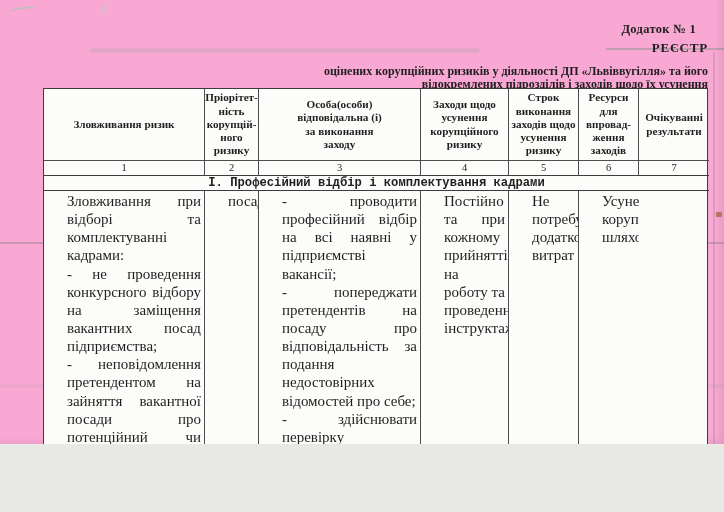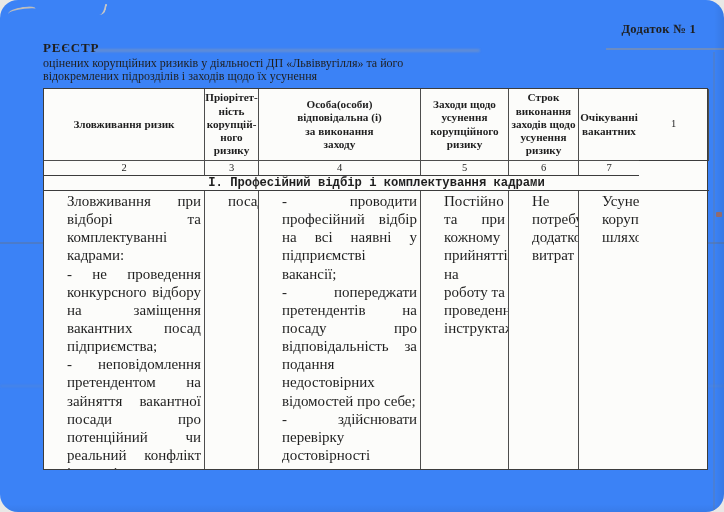--- a/index.html
+++ b/index.html
@@ -1,35 +1,34 @@
 <!DOCTYPE html>
 <html><head>
 <meta charset="utf-8">
 <style>
   html,body { margin:0; padding:0; background:#e8e8e6; }
   .screen {
-    position:relative; width:724px; height:512px;
-    background:#3b82f6; overflow:hidden;
+    position:relative; width:724px; height:444px;
+    background:#f9a8d4; overflow:hidden;
     font-family:"Liberation Serif", serif;
     color:#1f1f1f;
-    border-radius:18px;
   }
   
   .annex {
     position:absolute; top:22px; right:28px;
     font-size:12.5px; font-weight:bold; letter-spacing:0.3px;
   }
   .title-block {
     position:absolute; left:43px; top:40px; width:665px;
-    text-align:left;
+    text-align:right;
   }
   .doc-title { font-size:13px; font-weight:bold; letter-spacing:0.8px; }
   .doc-subtitle {
-    font-size:12px; font-weight:normal; line-height:1.12;
-    white-space:pre-line; margin-top:1px;
+    font-size:12px; font-weight:bold; line-height:1.12;
+    white-space:pre-line; margin-top:9px;
   }
   
   .reg-table {
     position:absolute; left:43px; top:88px; width:665px; height:382px;
     display:grid;
     grid-template-columns:161px 54px 162px 88px 70px 60px 70px;
     grid-template-rows:72px 15px 15px 1fr;
     border:1.6px solid #3c3c3c;
     box-sizing:border-box;
     background:#fcfcfa;
@@ -149,22 +148,26 @@
 відповідальна (і)
 за виконання
 заходу</div>
     <div class="cell hcell">Заходи щодо усунення
 корупційного ризику</div>
     <div class="cell hcell">Строк
 виконання
 заходів щодо
 усунення
 ризику</div>
+    <div class="cell hcell">Ресурси для
+впровад-
+ження
+заходів</div>
     <div class="cell hcell last-col">Очікуванні
-вакантних</div>
+результати</div>
 
     <div class="cell numcell">1</div>
     <div class="cell numcell">2</div>
     <div class="cell numcell">3</div>
     <div class="cell numcell">4</div>
     <div class="cell numcell">5</div>
     <div class="cell numcell">6</div>
     <div class="cell numcell last-col">7</div>
 
     <div class="cell section-row">І. Професійний відбір і комплектування кадрами</div>

